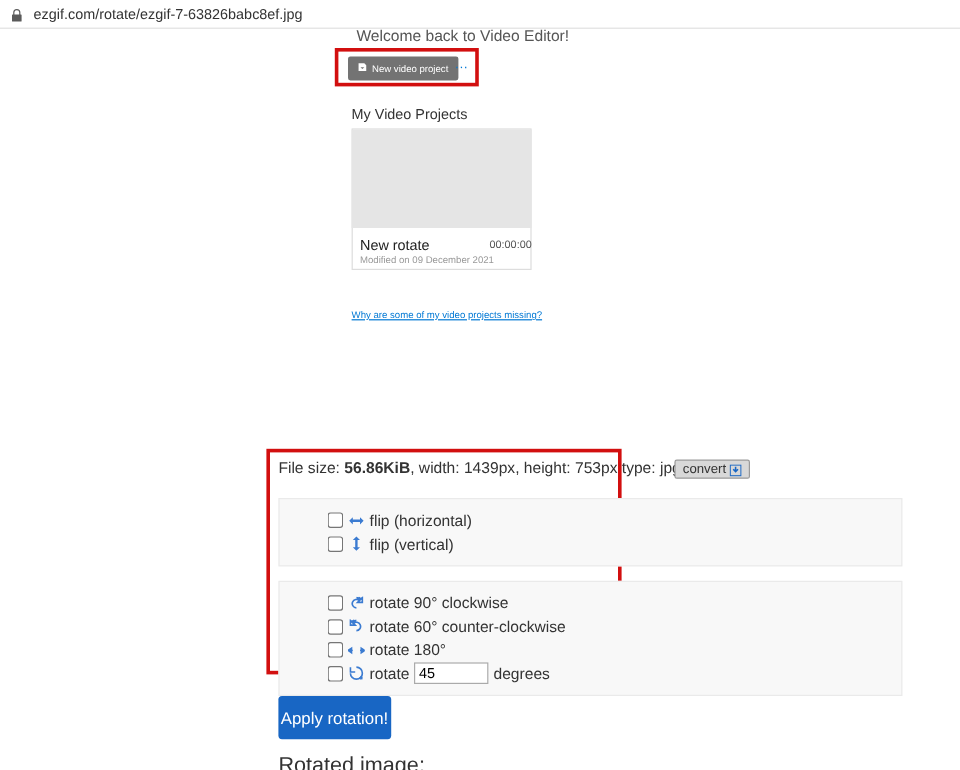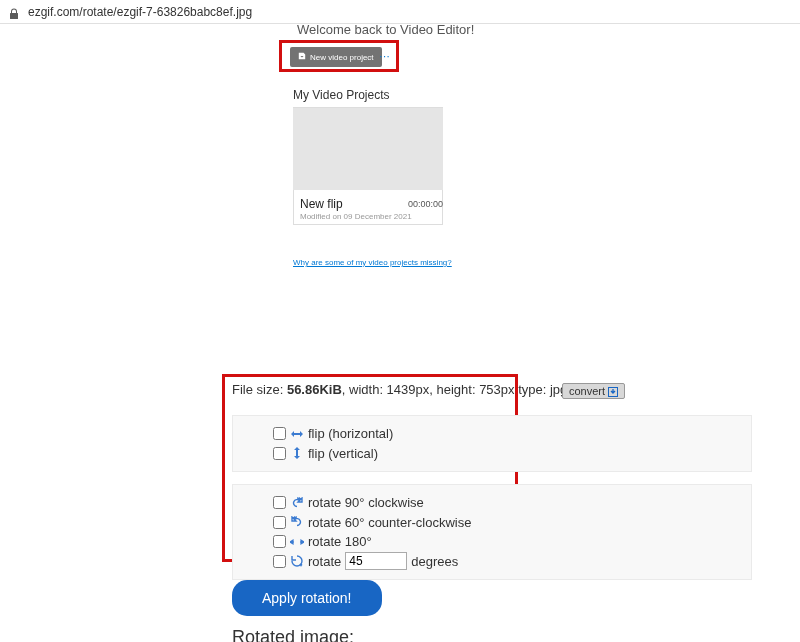--- a/index.html
+++ b/index.html
@@ -29,21 +29,21 @@
     .fileinfo .b { font-weight: 600; }
     .convert-btn { position: absolute; left: 562px; top: 383px; font-size: 11px; background: #d8d8d8; border: 1px solid #999; padding: 1px 6px; cursor: pointer; display: inline-flex; align-items: flex-end; gap: 3px; color: #333; border-radius: 2px; }
     
     .opts { position: absolute; left: 232px; top: 415px; width: 520px; }
     .opt-block { background: #f8f8f8; border: 1px solid #eaeaea; padding: 8px 40px; margin-bottom: 12px; }
     .opt-row { display: flex; align-items: center; gap: 4px; font-size: 13px; color: #333; line-height: 1.5; }
     .opt-row input[type="checkbox"] { width: 13px; height: 13px; cursor: pointer; }
     .opt-row .icon { width: 14px; height: 14px; display: inline-flex; align-items: center; justify-content: center; }
     .opt-row input[type="text"] { width: 62px; font-size: 12px; padding: 1px 3px; border: 1px solid #aaa; }
     
-    .apply-btn { position: absolute; left: 232px; top: 580px; background: #1866c4; color: #fff; border: none; padding: 10px 30px; font-size: 14px; border-radius: 15px; cursor: pointer; }
+    .apply-btn { position: absolute; left: 232px; top: 580px; background: #1866c4; color: #fff; border: none; padding: 10px 2px; font-size: 14px; border-radius: 3px; cursor: pointer; }
     
     .rotated-heading { position: absolute; left: 232px; top: 627px; font-size: 18px; color: #333; }
   </style>
 </head>
 <body>
 
 <div class="url-bar">
   <span class="lock">
     <svg viewBox="0 0 12 12" fill="#5a5a5a">
         <path d="M3 5V3.5a3 3 0 116 0V5h.5a.5.5 0 01.5.5v5a.5.5 0 01-.5.5h-7a.5.5 0 01-.5-.5v-5A.5.5 0 012.5 5H3zm1 0h4V3.5a2 2 0 10-4 0V5z"></path>
@@ -59,21 +59,21 @@
   <span><svg width="8" height="8" viewBox="0 0 10 10" fill="#fff">
         <path d="M3 1h4l2 2v6H1V1h2zm2 2v2H3l2 2 2-2H5V3z"></path>
       </svg></span>
   <span>New video project</span>
 </div>
 <span class="dots-btn">···</span>
 
 <div class="projects-label">My Video Projects</div>
 <div class="card-border"></div>
 <div class="thumb"></div>
-<div class="project-name">New flip</div>
+<div class="project-name">New rotate</div>
 <div class="project-duration">00:00:00</div>
 <div class="project-modified">Modified on 09 December 2021</div>
 
 <a class="missing-link">Why are some of my video projects missing?</a>
 
 <div class="highlight-2"></div>
 
 <div class="fileinfo">
   <span>File size: </span><span class="b">56.86KiB</span><span>, width: 1439px, height: 753px</span><span> type: jpg</span>
 </div>

